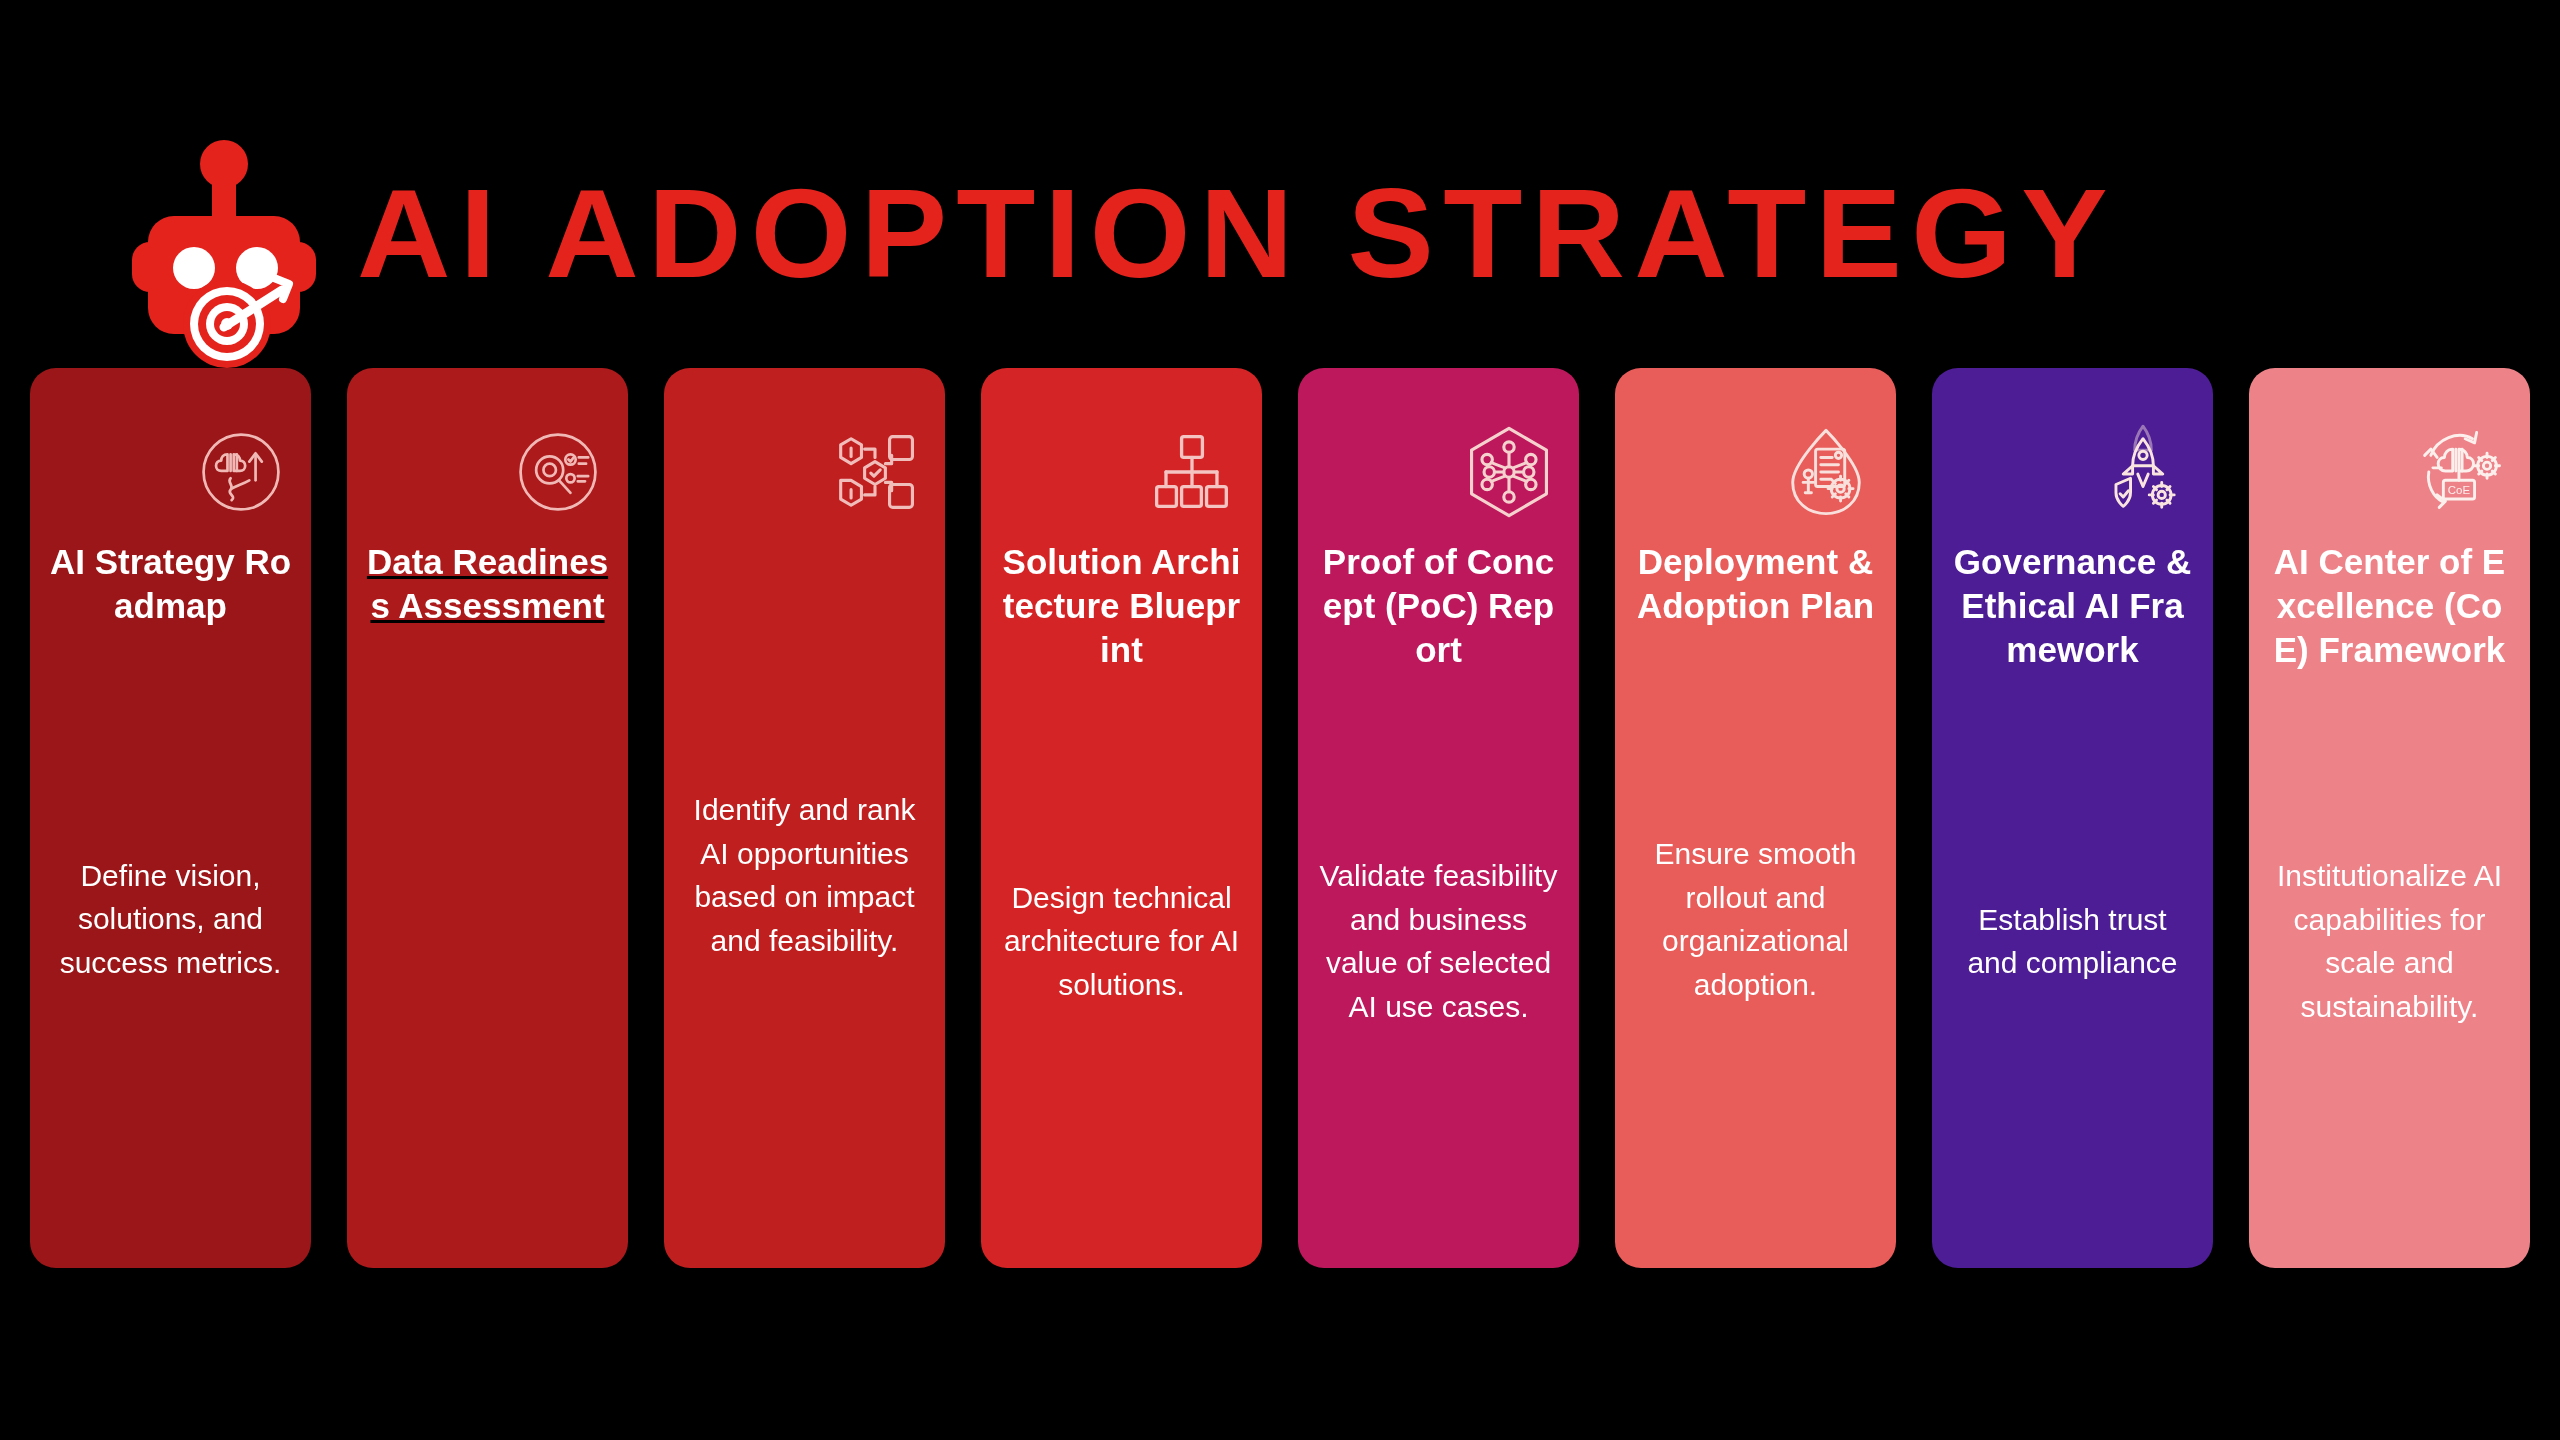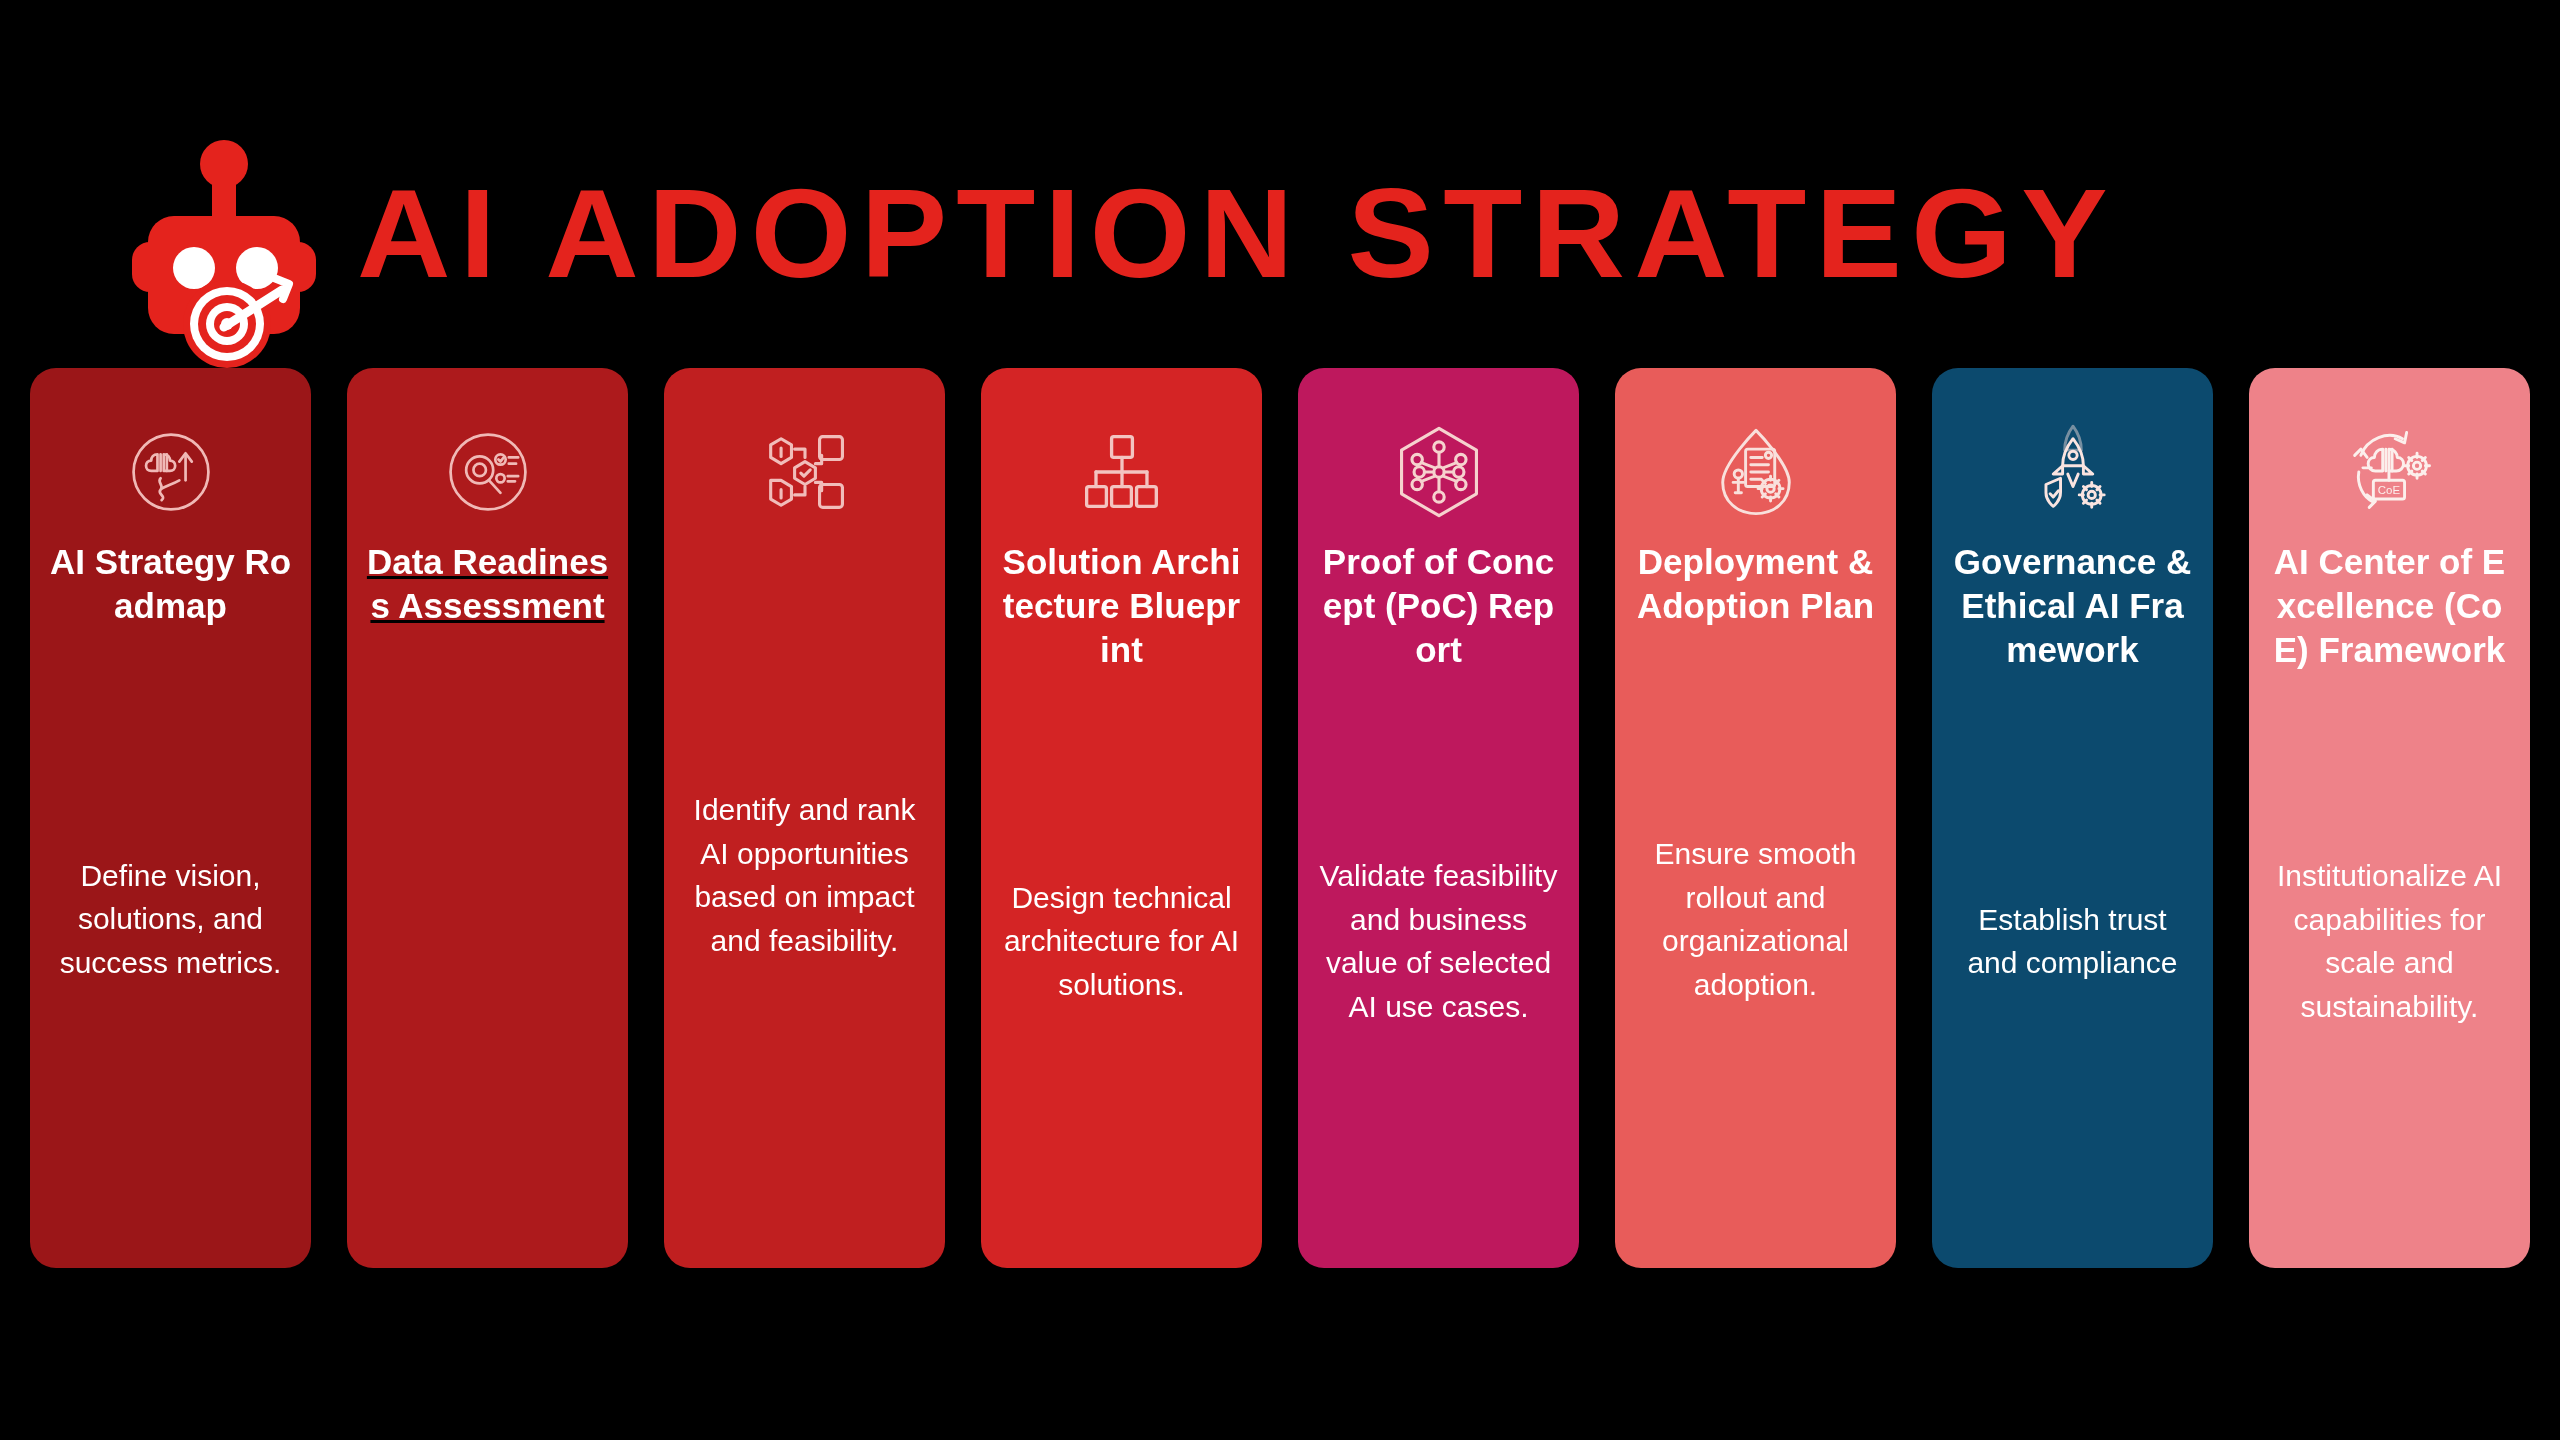--- a/index.html
+++ b/index.html
@@ -53,21 +53,21 @@
     height:900px;
     display:flex;
     gap:36px;
   }
   .card {
     flex:1 1 0;
     border-radius:26px;
     padding:52px 18px 0 18px;
     display:flex;
     flex-direction:column;
-    align-items:center;
+    align-items:flex-end;
     overflow:hidden;
   }
   .card-icon {
     width:104px; height:104px;
     margin-bottom:16px;
     flex:0 0 auto;
     display:block;
   }
   .card-icon svg { display:block; width:104px; height:104px; }
   .card-title {
@@ -258,21 +258,21 @@
         </svg>
       </div>
       <div class="card-title">Deployment &amp; Adoption Plan</div>
       <div class="card-body">
         <div class="card-body-inner">
           <div class="card-desc">Ensure smooth rollout and organizational adoption.</div>
         </div>
       </div>
     </div>
 
-    <div class="card" style="background:#0c4a6e;">
+    <div class="card" style="background:#4c1d95;">
       <div class="card-icon">
         <svg viewBox="0 0 100 100" fill="none" stroke="#FAE4E0" stroke-width="2.8" stroke-linecap="round" stroke-linejoin="round">
           <path d="M50 6 C56 14 58 22 58 29 L42 29 C42 22 44 14 50 6 Z" opacity="0.45"></path>
           <path d="M50 18 C57 27 60 36 60 44 L40 44 C40 36 43 27 50 18 Z"></path>
           <circle cx="50" cy="34" r="4"></circle>
           <path d="M40 44 L31 52 L40 52 Z"></path>
           <path d="M60 44 L69 52 L60 52 Z"></path>
           <path d="M45 52 L50 64 L55 52"></path>
           <path d="M24 62 L38 56 L38 70 C38 78 31 83 31 83 C31 83 24 78 24 70 Z"></path>
           <path d="M28 71l3 3 5-6"></path>

